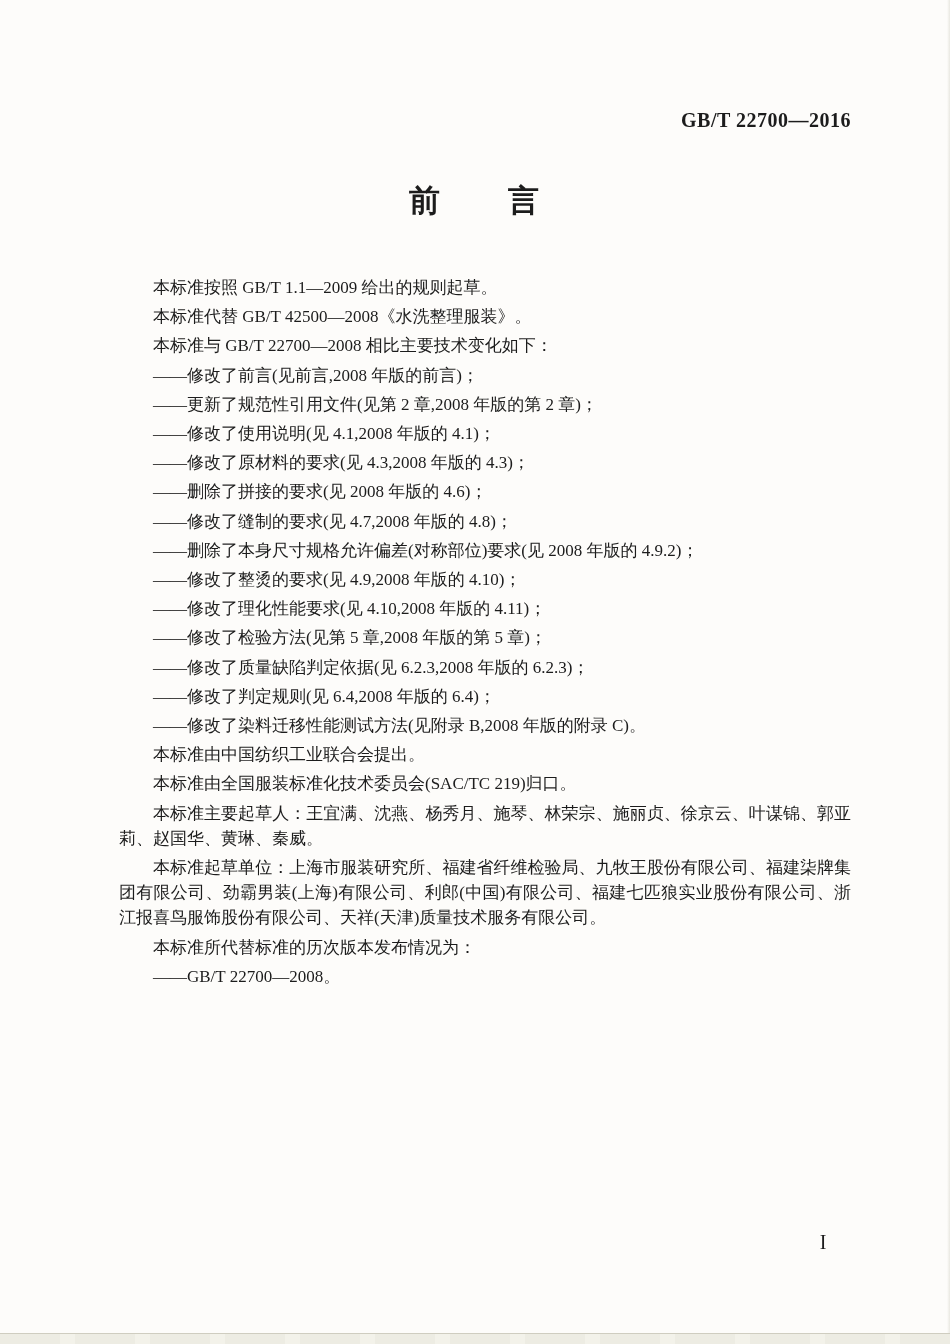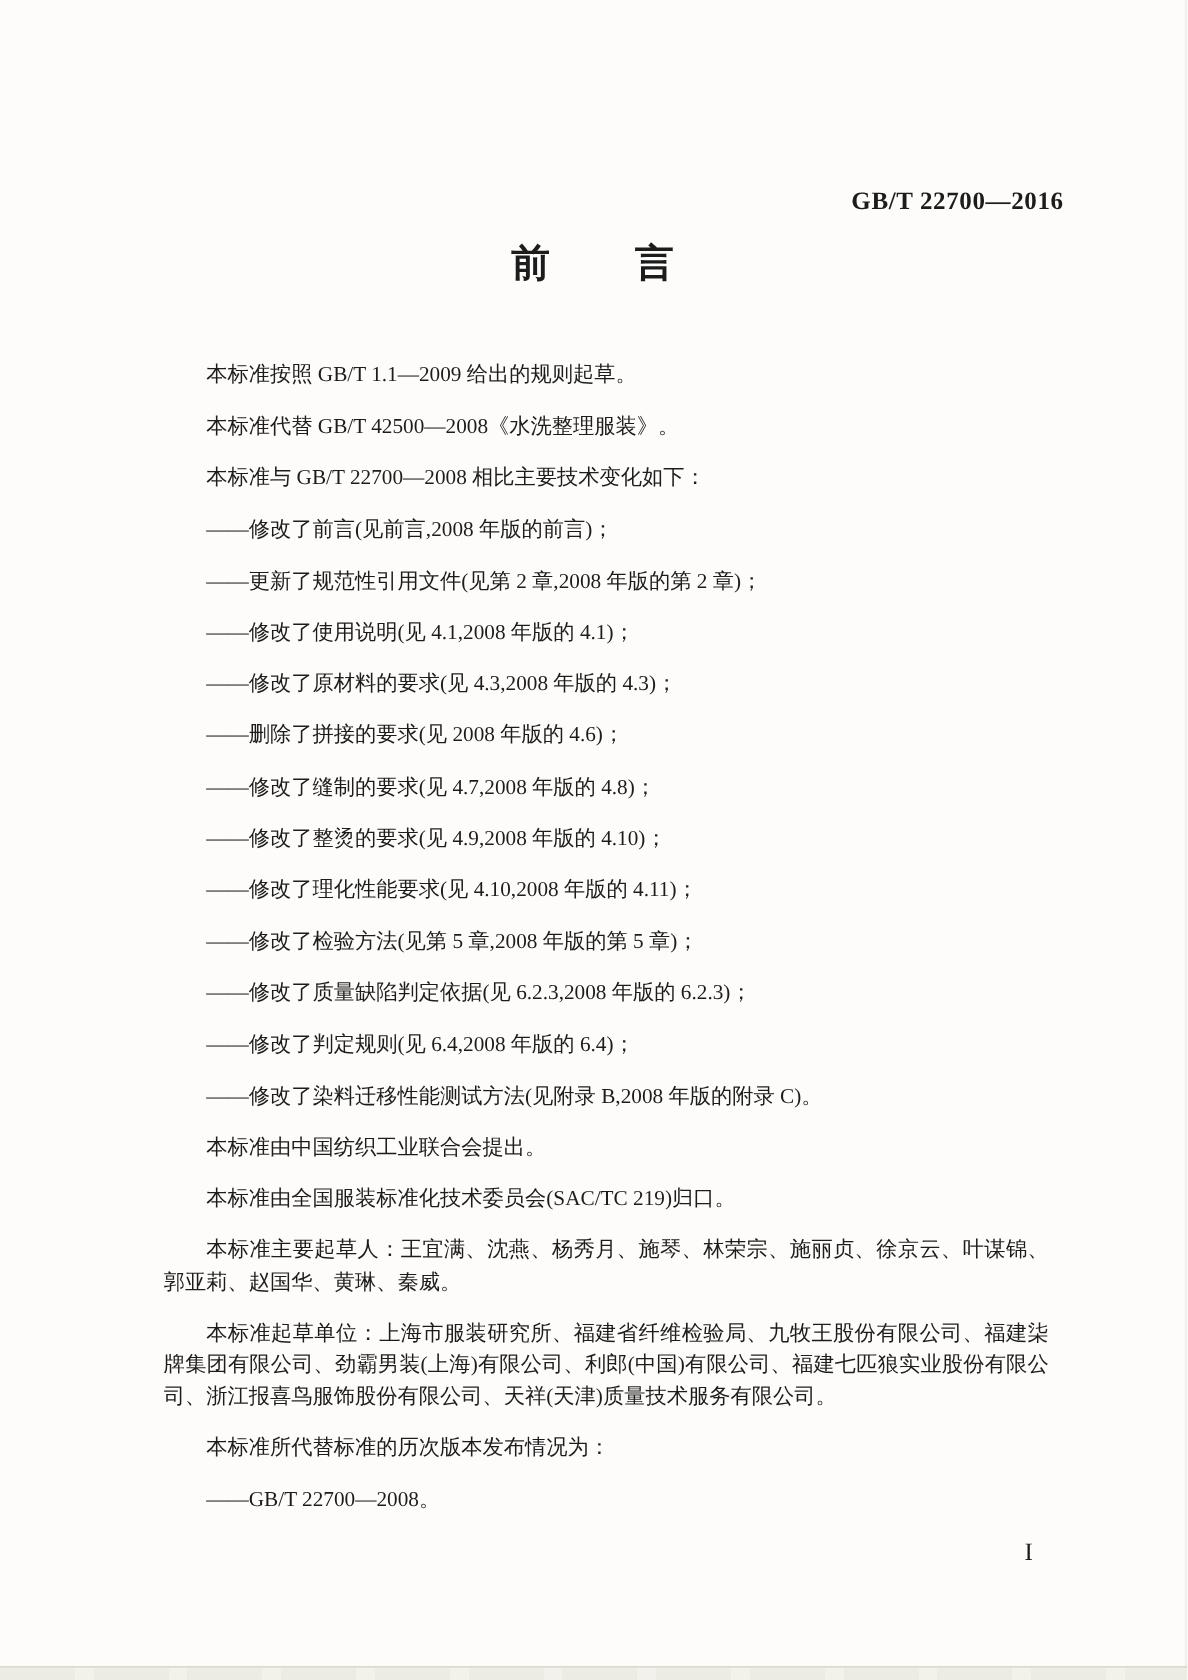--- a/index.html
+++ b/index.html
@@ -17,43 +17,42 @@
       color: #1c1c1c;
     }
     .standard-number {
       position: absolute;
       top: 109px;
       right: 99px;
       font-size: 20px;
       font-weight: bold;
       letter-spacing: 0.5px;
       white-space: nowrap;
-      margin-top: 41px;
     }
     .doc-title {
       position: absolute;
-      top: 190px;
+      top: 180px;
       left: 0;
       width: 100%;
       text-align: center;
       font-size: 31px;
       font-weight: bold;
       letter-spacing: 2px;
     }
     .body-text {
       position: absolute;
       left: 115px;
       top: 271px;
       width: 740px;
       font-size: 17px;
       line-height: 25.2px;
       text-align: justify;
     }
     .para {
-      margin: 16px;
+      margin: 4px;
       text-indent: 2em;
     }
     .page-number {
       position: absolute;
       left: 808px;
       top: 1231px;
       width: 30px;
       text-align: center;
       font-size: 20px;
     }
@@ -91,20 +90,21 @@
   <div class="body-text">
     <p class="para">本标准按照 GB/T 1.1—2009 给出的规则起草。</p>
     <p class="para">本标准代替 GB/T 42500—2008《水洗整理服装》。</p>
     <p class="para">本标准与 GB/T 22700—2008 相比主要技术变化如下：</p>
     <p class="para">——修改了前言(见前言,2008 年版的前言)；</p>
     <p class="para">——更新了规范性引用文件(见第 2 章,2008 年版的第 2 章)；</p>
     <p class="para">——修改了使用说明(见 4.1,2008 年版的 4.1)；</p>
     <p class="para">——修改了原材料的要求(见 4.3,2008 年版的 4.3)；</p>
     <p class="para">——删除了拼接的要求(见 2008 年版的 4.6)；</p>
     <p class="para">——修改了缝制的要求(见 4.7,2008 年版的 4.8)；</p>
+    <p class="para">——删除了本身尺寸规格允许偏差(对称部位)要求(见 2008 年版的 4.9.2)；</p>
     <p class="para">——修改了整烫的要求(见 4.9,2008 年版的 4.10)；</p>
     <p class="para">——修改了理化性能要求(见 4.10,2008 年版的 4.11)；</p>
     <p class="para">——修改了检验方法(见第 5 章,2008 年版的第 5 章)；</p>
     <p class="para">——修改了质量缺陷判定依据(见 6.2.3,2008 年版的 6.2.3)；</p>
     <p class="para">——修改了判定规则(见 6.4,2008 年版的 6.4)；</p>
     <p class="para">——修改了染料迁移性能测试方法(见附录 B,2008 年版的附录 C)。</p>
     <p class="para">本标准由中国纺织工业联合会提出。</p>
     <p class="para">本标准由全国服装标准化技术委员会(SAC/TC 219)归口。</p>
     <p class="para">本标准主要起草人：王宜满、沈燕、杨秀月、施琴、林荣宗、施丽贞、徐京云、叶谋锦、郭亚莉、赵国华、黄琳、秦威。</p>
     <p class="para">本标准起草单位：上海市服装研究所、福建省纤维检验局、九牧王股份有限公司、福建柒牌集团有限公司、劲霸男装(上海)有限公司、利郎(中国)有限公司、福建七匹狼实业股份有限公司、浙江报喜鸟服饰股份有限公司、天祥(天津)质量技术服务有限公司。</p>

